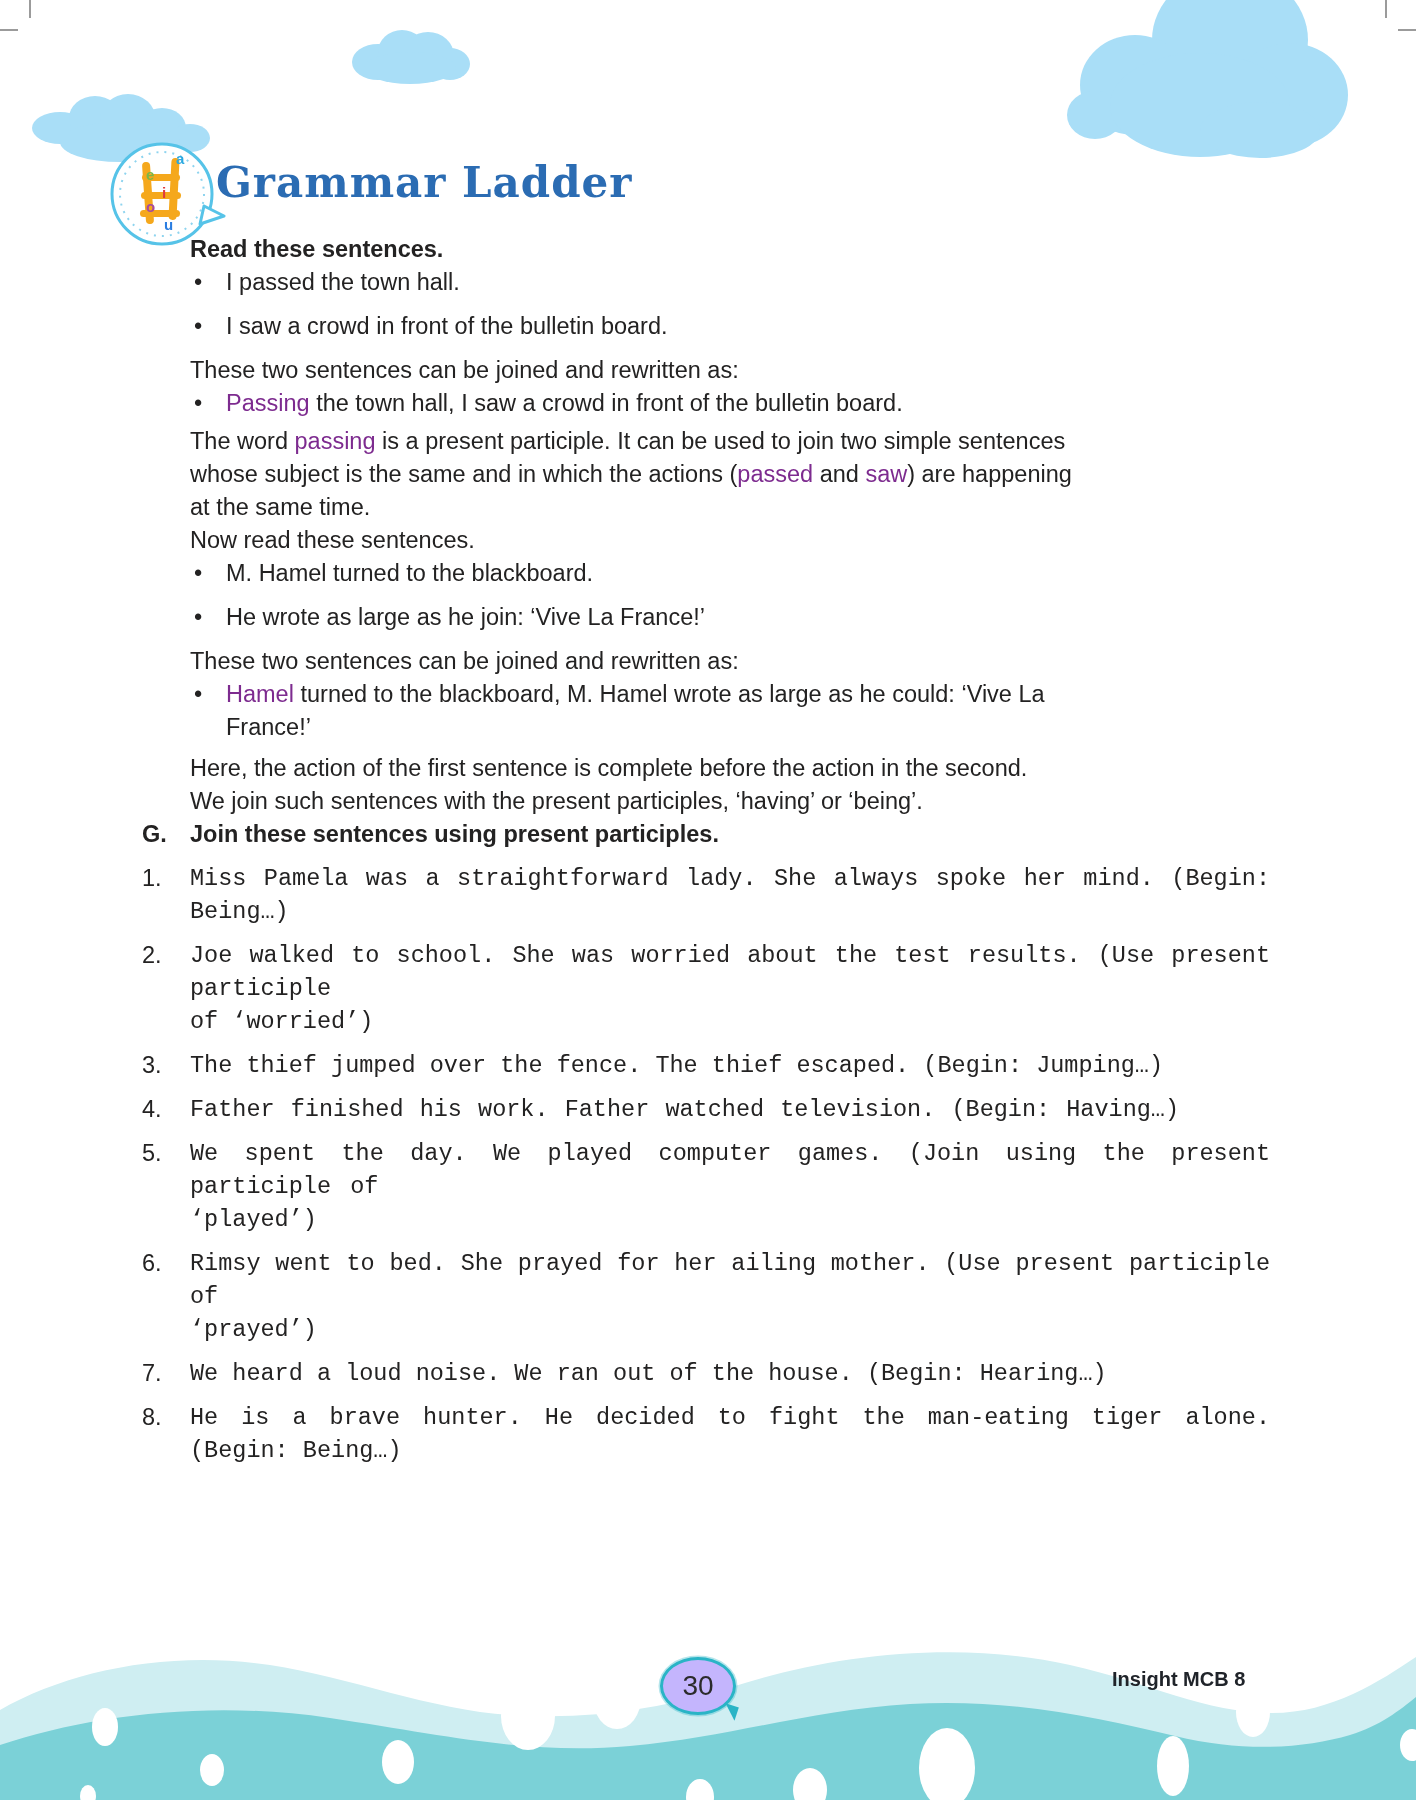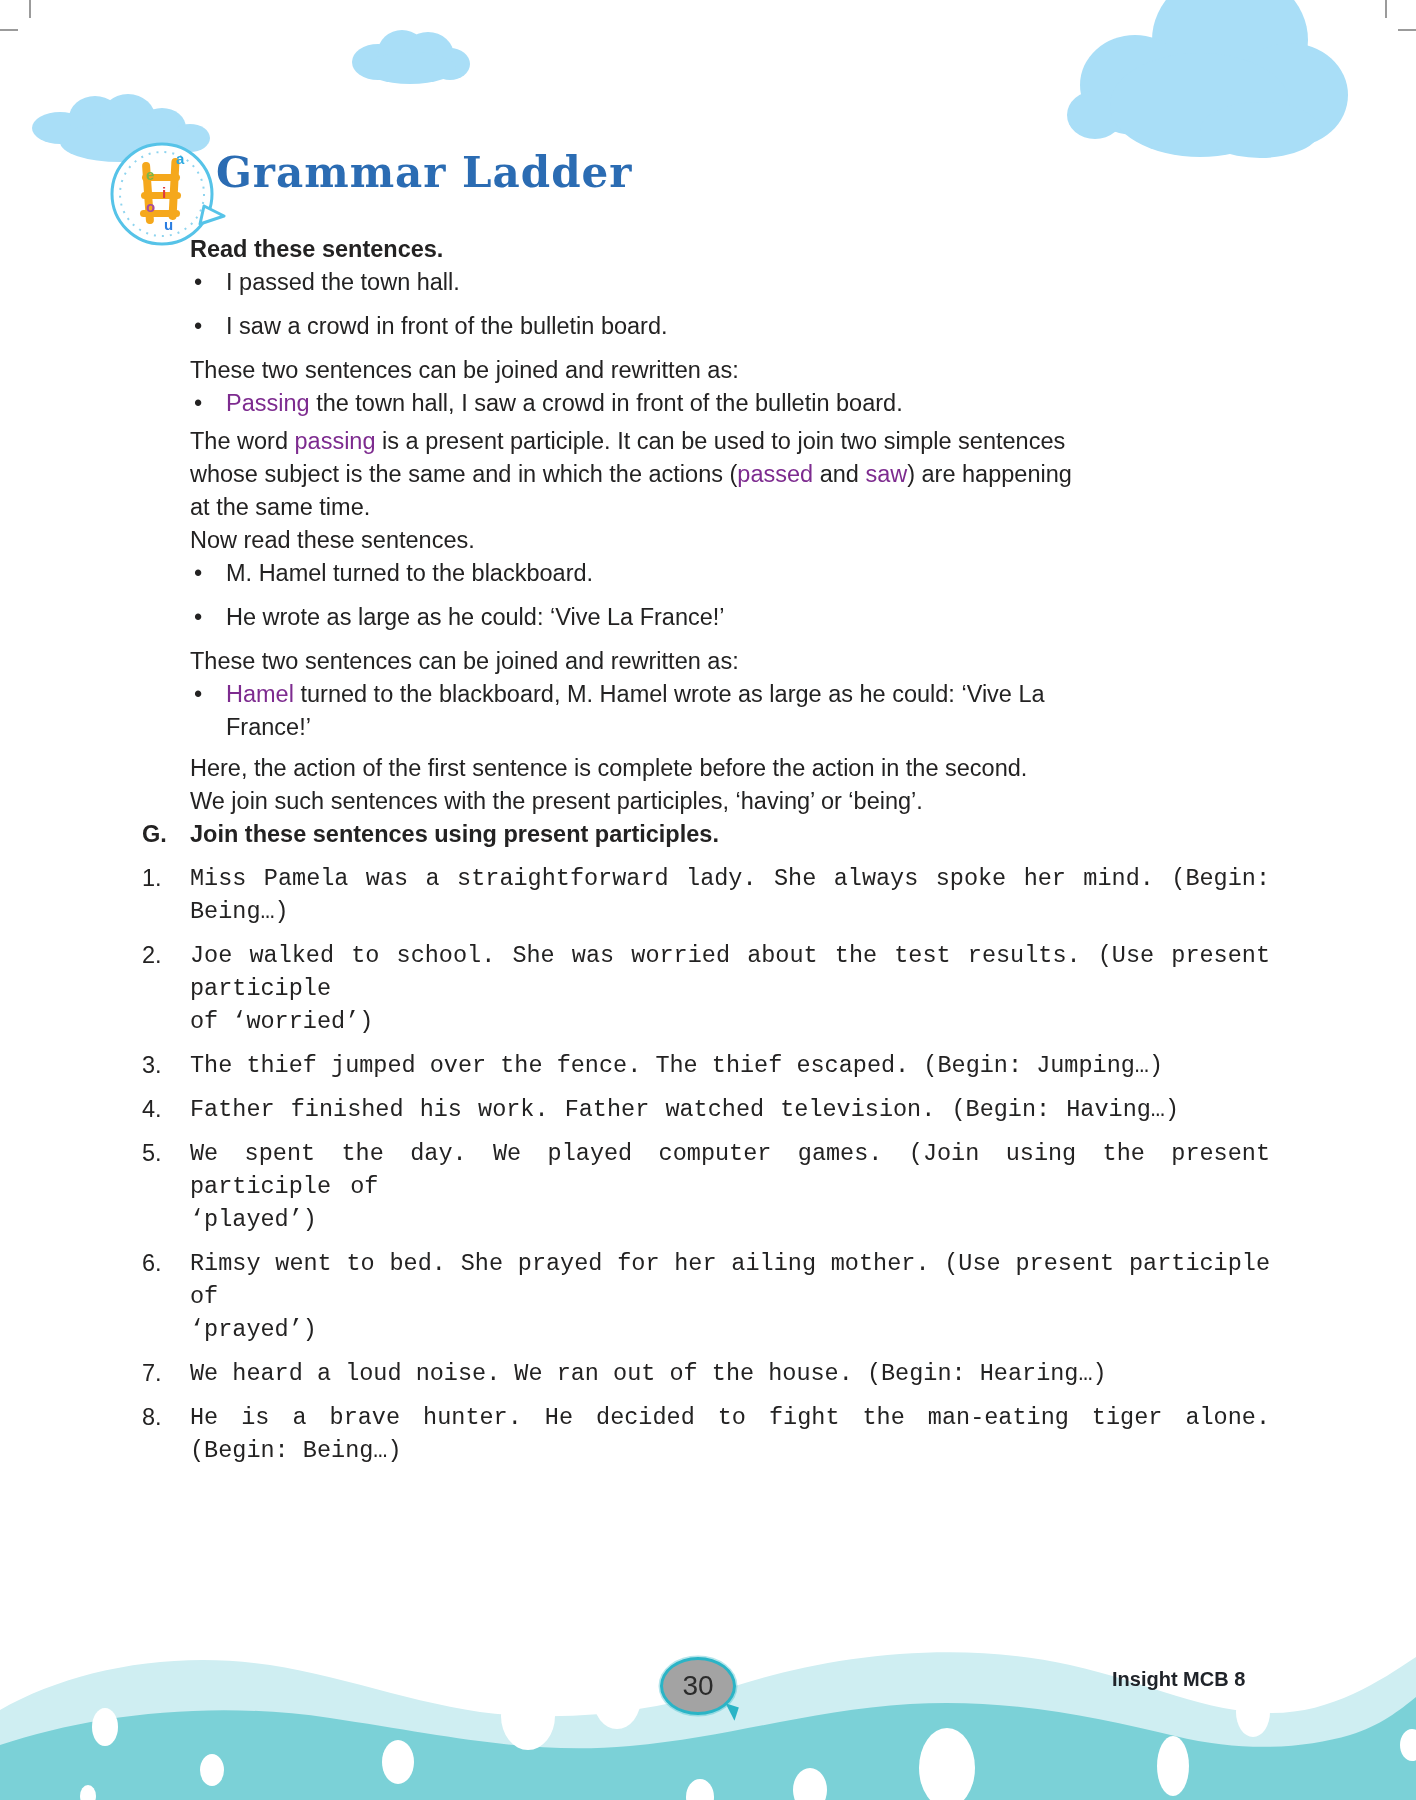--- a/index.html
+++ b/index.html
@@ -10,21 +10,21 @@
   
   .mark{position:absolute;background:#9b9b9b;}
   .mark.v{width:2px;height:18px;}
   .mark.h{width:18px;height:2px;}
   
   .clouds{position:absolute;left:0;top:0;}
   .cloud{fill:var(--cloud_blue,#a9def7);}
   
   .header-icon{position:absolute;left:106px;top:136px;width:120px;height:120px;}
   .page-title{
-    position:absolute;left:216px;top:148px;
+    position:absolute;left:216px;top:158px;
     font-family:"DejaVu Serif",serif;font-weight:700;font-size:42px;letter-spacing:1px;
     color:var(--title_blue,#2b6cb3);
   }
   
   .content{position:absolute;left:142px;top:233px;width:1128px;font-size:23.5px;line-height:33px;}
   .intro{margin-left:48px;}
   .content p,.content .line{margin:0;}
   .lead{font-weight:700;margin-bottom:13px;}
   .bullet{display:flex;margin-bottom:11px;}
   .bullet .dot{width:32px;flex-shrink:0;padding-left:4px;}
@@ -42,21 +42,21 @@
   .item .itext{text-align:justify;font-family:Liberation Mono, monospace;}
   .item:nth-of-type(3) .itext{word-spacing:1.5px;}
   .item:nth-of-type(6) .itext{word-spacing:2px;}
   .item:nth-of-type(7) .itext{word-spacing:5px;}
   
   .footer-waves{position:absolute;left:0;bottom:0;}
   .wave-light{fill:var(--wave_light,#cfeef2);}
   .wave-mid{fill:var(--wave_mid,#7bd1d7);}
   .bub{fill:#ffffff;}
   .page-bubble{
-    position:absolute;left:660px;top:1657px;width:70px;height:52px;background:#a3a3a3;
+    position:absolute;left:660px;top:1657px;width:70px;height:52px;background:#c4b5fd;
     border:3px solid var(--bubble_teal,#2ab4c6);border-radius:50%;
     box-shadow:0 0 0 1.5px rgba(42,180,198,.35);
     display:flex;align-items:center;justify-content:center;
     font-size:28px;font-weight:500;color:#2b2b2b;z-index:3;
   }
   .page-bubble::after{
     content:"";position:absolute;right:-4px;bottom:-7px;width:0;height:0;
     border-left:14px solid transparent;border-top:14px solid var(--bubble_teal,#2ab4c6);
     transform:rotate(18deg);
   }
@@ -151,21 +151,21 @@
 at the same time.</span></p>
 
       <p class="plain">Now read these sentences.</p>
 
       <div class="bullet">
           <span class="dot"></span>
           <span class="btext">M. Hamel turned to the blackboard.</span>
         </div>
       <div class="bullet">
           <span class="dot"></span>
-          <span class="btext">He wrote as large as he could: ‘Vive La France!’</span>
+          <span class="btext">He wrote as large as he join: ‘Vive La France!’</span>
         </div>
 
       <p class="plain">These two sentences can be joined and rewritten as:</p>
 
       <div class="bullet joined2">
           <span class="dot"></span>
           <span class="btext wrap"><span class="purple">Hamel</span><span> turned to the blackboard, M. Hamel wrote as large as he could: ‘Vive La
 France!’</span></span>
         </div>
 

